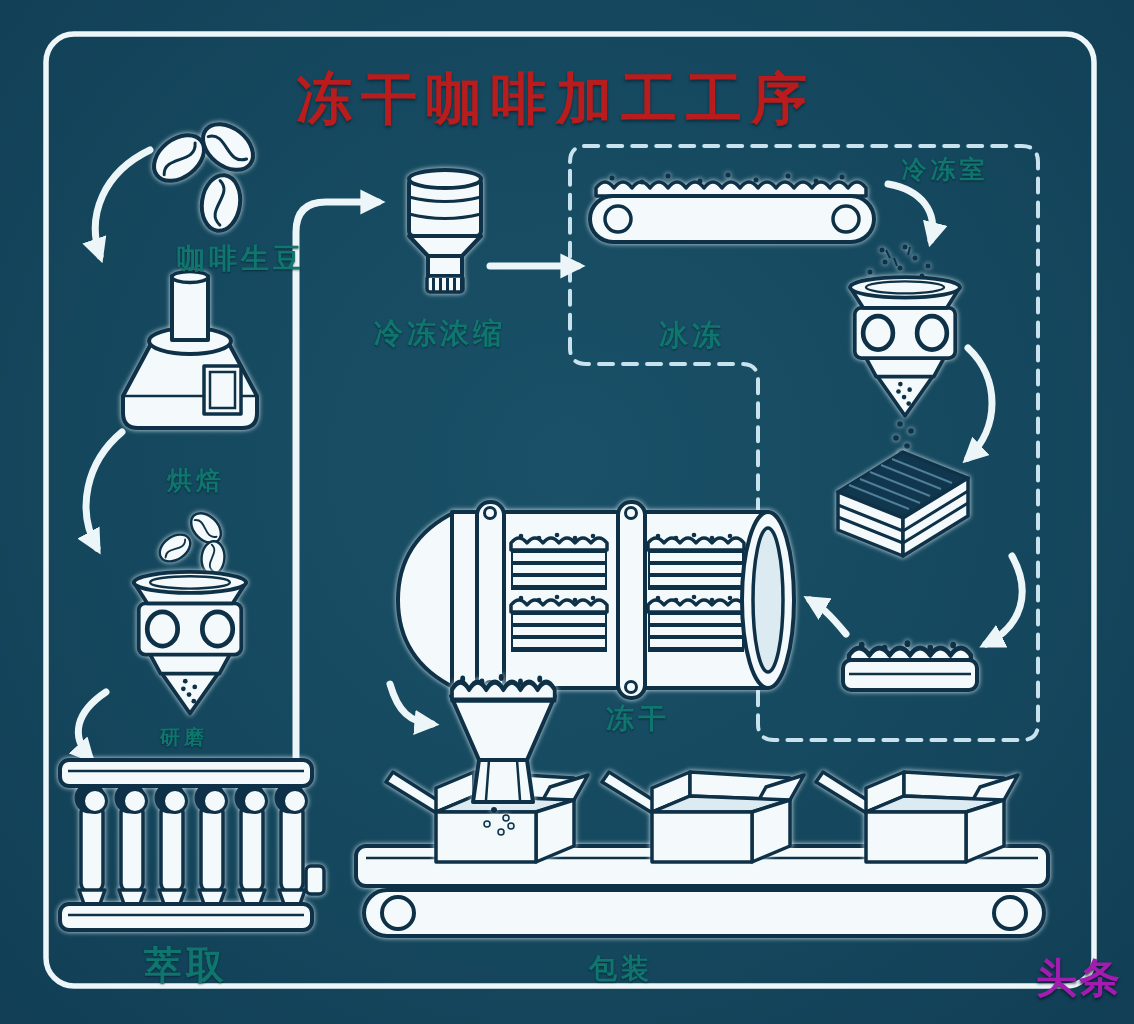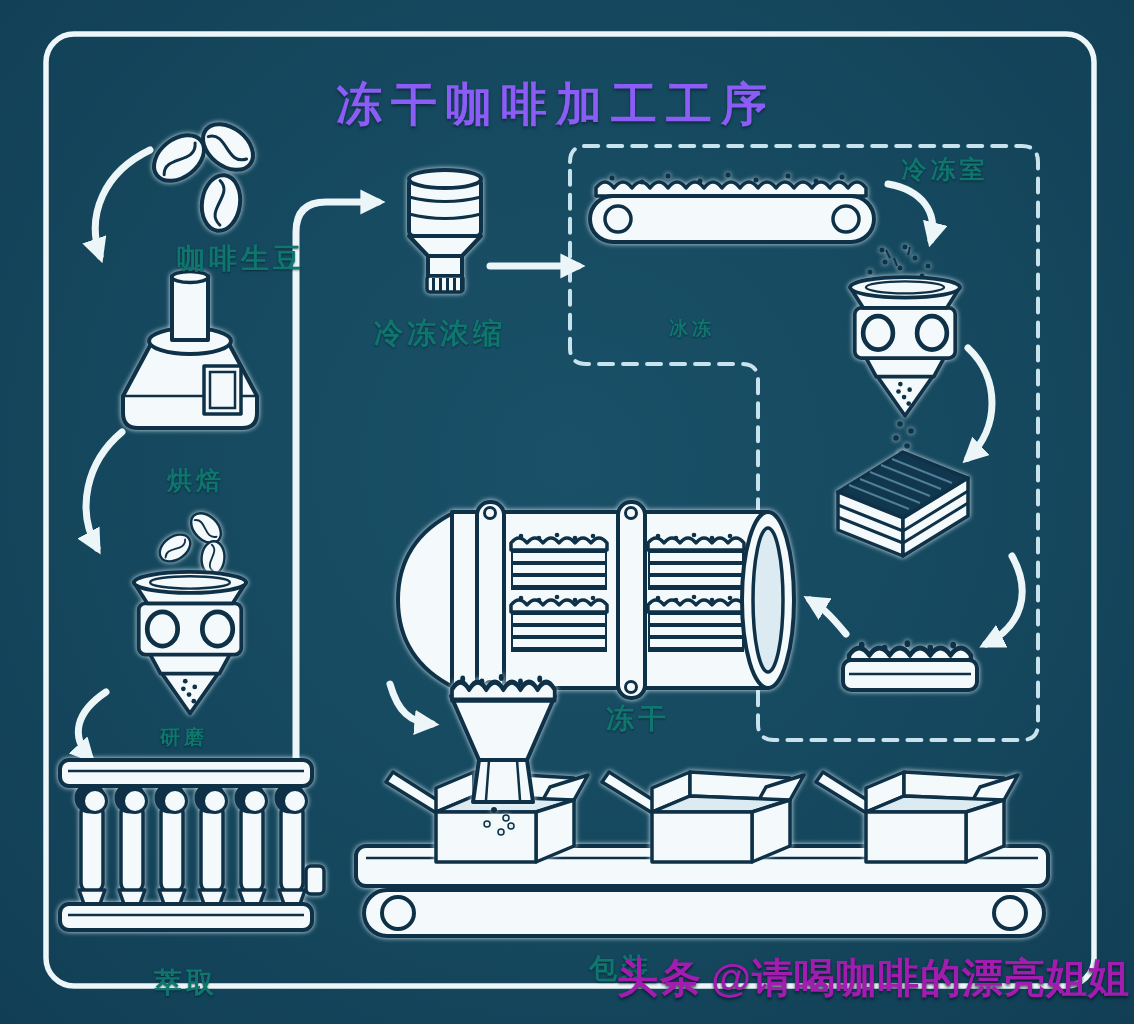--- a/index.html
+++ b/index.html
@@ -12,24 +12,23 @@
   .w  { fill:#f4fafb; stroke:#0e3147; stroke-width:4; stroke-linejoin:round; }
   .w3 { fill:#f4fafb; stroke:#0e3147; stroke-width:3.5; stroke-linejoin:round; }
   .ln { stroke:#0e3147; fill:none; stroke-width:3; stroke-linecap:round; }
   .dot{ fill:#0e3147; stroke:none; }
   .arrow{ stroke:#ecf6f8; stroke-width:7; fill:none; stroke-linecap:round; }
   .dash { stroke:#c9e3ee; stroke-width:4; fill:none; stroke-dasharray:14 10; stroke-linecap:round; }
   .frame{ stroke:#edf6f8; stroke-width:5.5; fill:none; }
   .icon { filter:drop-shadow(0 0 2.5px rgba(235,248,255,.9)); }
   .title{
     position:absolute; left:556px; top:62px; transform:translateX(-50%);
-    font-family:"Liberation Serif",serif; font-weight:bold; font-size:46px;
-    letter-spacing:9px; color:#8b5cf6; white-space:nowrap;
+    font-family:"Liberation Serif",serif; font-weight:bold; font-size:56px;
+    letter-spacing:9px; color:#b91c1c; white-space:nowrap;
     text-shadow:0 2px 3px rgba(4,22,36,.55);
-    margin-top:12px;
   }
   .lbl{
     position:absolute; transform:translateX(-50%);
     color:#0f766e; font-weight:bold; white-space:nowrap; letter-spacing:4px;
     text-shadow:0 1px 2px rgba(4,22,36,.6);
   }
   .wm{
     position:absolute; top:954px; right:4px; color:#a21caf;
     display:flex; align-items:baseline; font-size:41px; line-height:1.2;
     text-shadow:0 2px 3px rgba(4,22,36,.8); white-space:nowrap;
@@ -263,23 +262,22 @@
     <circle cx="501" cy="832" r="3" fill="#e8f2f5" stroke="#0e3147" stroke-width="1.5"></circle>
     <circle cx="511" cy="826" r="3" fill="#e8f2f5" stroke="#0e3147" stroke-width="1.5"></circle>
   </g>
 </svg>
 
 <div class="title">冻干咖啡加工工序</div>
 
 <div class="lbl" style="left:196px;top:240px;font-size:28px;margin-left:45px;">咖啡生豆</div>
 <div class="lbl" style="left:196px;top:464px;font-size:25px;">烘焙</div>
 <div class="lbl" style="left:184px;top:724px;font-size:20px;">研磨</div>
-<div class="lbl" style="left:186px;top:964px;font-size:28px;">萃取</div>
+<div class="lbl" style="left:186px;top:940px;font-size:38px;">萃取</div>
 <div class="lbl" style="left:440px;top:314px;font-size:29px;text-align:center;">冷冻浓缩</div>
-<div class="lbl" style="left:692px;top:316px;font-size:19px;">冰冻</div>
+<div class="lbl" style="left:692px;top:316px;font-size:29px;">冰冻</div>
 <div class="lbl" style="left:945px;top:153px;font-size:25px;">冷冻室</div>
 <div class="lbl" style="left:638px;top:700px;font-size:28px;">冻干</div>
 <div class="lbl" style="left:621px;top:950px;font-size:28px;">包装</div>
 
 <div class="wm">
   <span class="wm-brand">头条</span>
-  <span class="wm-handle">@请喝咖啡的漂亮姐姐</span>
 </div>
 
 </body></html>

